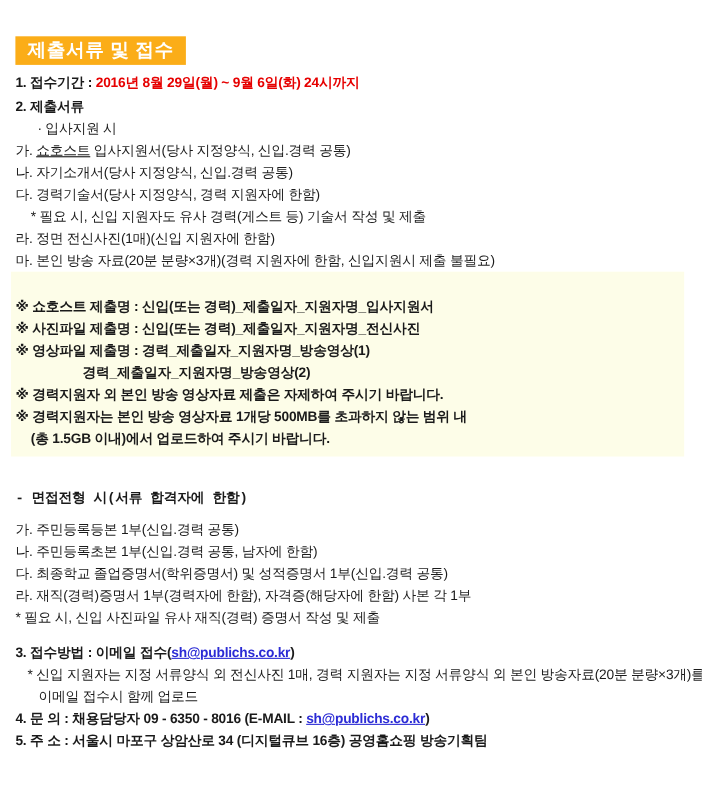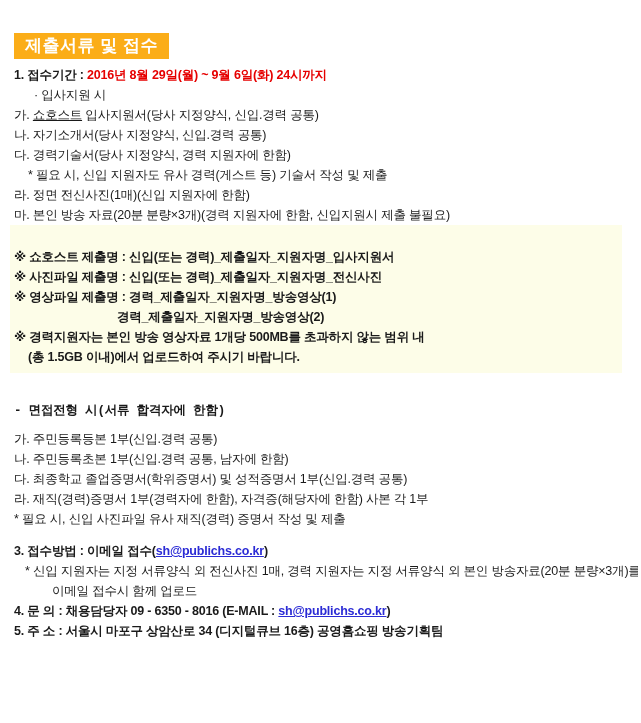--- a/index.html
+++ b/index.html
@@ -42,64 +42,66 @@
     cursor:pointer;
   }
   .mt6  { margin-top:6px; }
   .mt2  { margin-top:2px; }
   .mt8  { margin-top:8px; }
   .mt10 { margin-top:12px; }
   .mt28 { margin-top:28px;font-family:Liberation Mono, monospace; }
   .bullet-line { padding-left:34px; }
   .ind14  { padding-left:28px; }   
   .ind11  { padding-left:25px; }   
-  .ind21  { padding-left:52px; }   
+  .ind21  { padding-left:35px; }   
   .note-box {
     margin-left:10px;
     width:612px;
     background:#FDFDE8;
     padding:22px 6px 6px 0;
   }
   .nl {
     font-size:12.5px;
     line-height:20px;
     font-weight:bold;
     padding-left:4px;
     white-space:nowrap;
     letter-spacing:-0.2px;
   }
-  .nl.ind151 { padding-left:107px; }
+  .nl.ind151 { padding-left:65px; }
   .nl.ind18  { padding-left:18px; }
 </style>
 </head>
 <body>
 
 <div class="doc">
 
   <div class="title-box">
     <span>제출서류 및 접수</span>
   </div>
 
   <p class="l bold mt6"><span>1. 접수기간 : </span><span class="red">2016년 8월 29일(월) ~ 9월 6일(화) 24시까지</span></p>
 
+  <p class="l bold mt2">2. 제출서류</p>
 
   <p class="l bullet-line">· 입사지원 시</p>
 
   <p class="l"><span>가. </span><span class="u">쇼호스트</span><span> 입사지원서(당사 지정양식, 신입.경력 공통)</span></p>
   <p class="l">나. 자기소개서(당사 지정양식, 신입.경력 공통)</p>
   <p class="l">다. 경력기술서(당사 지정양식, 경력 지원자에 한함)</p>
   <p class="l ind14">* 필요 시, 신입 지원자도 유사 경력(게스트 등) 기술서 작성 및 제출</p>
   <p class="l">라. 정면 전신사진(1매)(신입 지원자에 한함)</p>
   <p class="l">마. 본인 방송 자료(20분 분량×3개)(경력 지원자에 한함, 신입지원시 제출 불필요)</p>
 
   <div class="note-box">
     <p class="nl">※ 쇼호스트 제출명 : 신입(또는 경력)_제출일자_지원자명_입사지원서</p>
     <p class="nl">※ 사진파일 제출명 : 신입(또는 경력)_제출일자_지원자명_전신사진</p>
     <p class="nl">※ 영상파일 제출명 : 경력_제출일자_지원자명_방송영상(1)</p>
     <p class="nl ind151">경력_제출일자_지원자명_방송영상(2)</p>
+    <p class="nl">※ 경력지원자 외 본인 방송 영상자료 제출은 자제하여 주시기 바랍니다.</p>
     <p class="nl">※ 경력지원자는 본인 방송 영상자료 1개당 500MB를 초과하지 않는 범위 내</p>
     <p class="nl ind18">(총 1.5GB 이내)에서 업로드하여 주시기 바랍니다.</p>
   </div>
 
   <p class="l bold mt28">- 면접전형 시(서류 합격자에 한함)</p>
   <p class="l mt8">가. 주민등록등본 1부(신입.경력 공통)</p>
   <p class="l">나. 주민등록초본 1부(신입.경력 공통, 남자에 한함)</p>
   <p class="l">다. 최종학교 졸업증명서(학위증명서) 및 성적증명서 1부(신입.경력 공통)</p>
   <p class="l">라. 재직(경력)증명서 1부(경력자에 한함), 자격증(해당자에 한함) 사본 각 1부</p>
   <p class="l">* 필요 시, 신입 사진파일 유사 재직(경력) 증명서 작성 및 제출</p>

